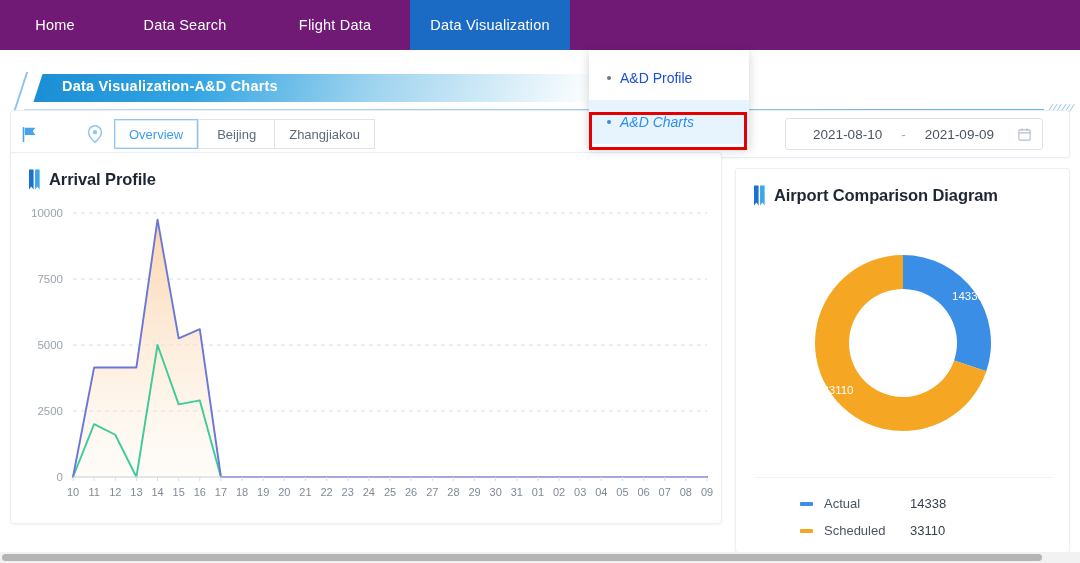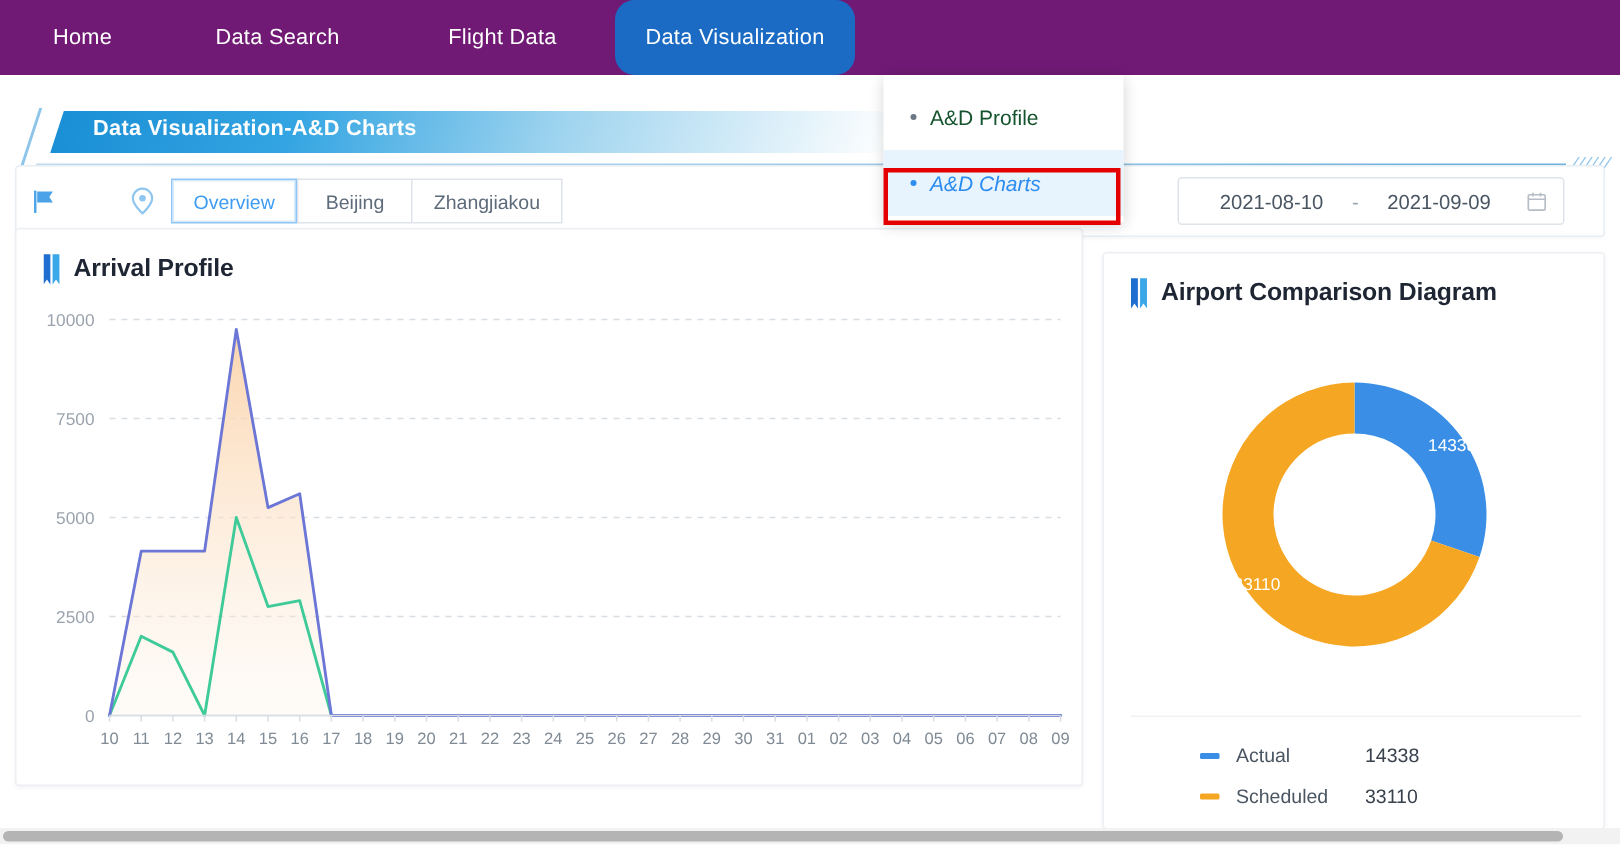--- a/index.html
+++ b/index.html
@@ -25,21 +25,21 @@
   }
   .nav-item {
     display: flex; align-items: center; justify-content: center;
     color: #ffffff;
     font-size: 14.5px;
     letter-spacing: .2px;
     padding: 0 14px;
     cursor: pointer;
     white-space: nowrap;
   }
-  .nav-item.active { background: #1b6bc4; border-radius: 13px; }
+  .nav-item.active { background: #1b6bc4; }
 
   
   .banner-wrap {
     position: absolute; left: 0; top: 64px;
     width: 1080px; height: 56px;
     background: #ffffff;
     overflow: hidden;
   }
   .banner-slash {
     position: absolute; left: 20px; top: 8px;
@@ -127,21 +127,21 @@
     background: #ffffff;
     box-shadow: 0 2px 10px rgba(0,0,0,.18);
     z-index: 40;
     padding: 6px 0 4px 0;
   }
   .dd-item {
     height: 44px;
     display: flex; align-items: center;
     padding-left: 18px;
     font-size: 14px;
-    color: #14532d;
+    color: #1d4ed8;
     cursor: pointer;
     white-space: nowrap;
   }
   .dd-item .dot {
     width: 4px; height: 4px; border-radius: 50%;
     background: #6b7785; margin-right: 9px;
     flex: 0 0 auto;
   }
   .dd-item.selected { background: #e8f4fd; color: #2d8cf0; font-style: italic; }
   .dd-item.selected .dot { background: #2d8cf0; }

